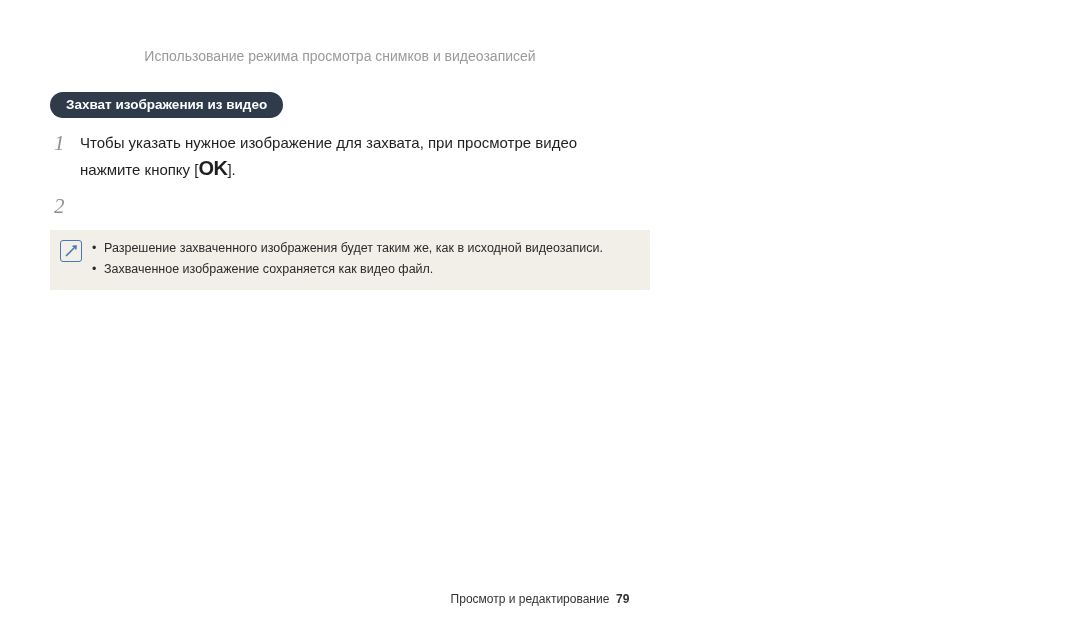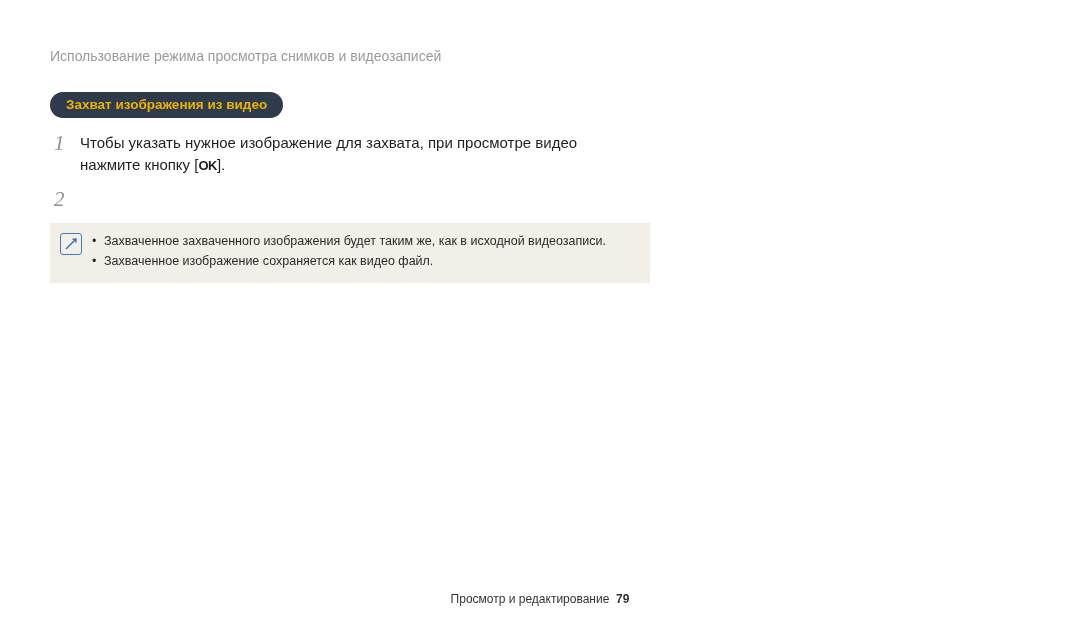--- a/index.html
+++ b/index.html
@@ -13,25 +13,26 @@
   }
   .page {
     padding: 48px 50px 0 50px;
     width: 680px;
   }
   .breadcrumb {
     font-size: 14px;
     color: #9a9a9a;
     margin-bottom: 28px;
     font-weight: 400;
+    text-align: center;
   }
   .pill {
     display: inline-block;
     background: #2f3a4a;
-    color: #eab308;
+    color: #ffffff;
     font-size: 13.5px;
     font-weight: 600;
     padding: 5px 16px 6px 16px;
     border-radius: 14px;
     margin-bottom: 14px;
   }
   .steps {
     list-style: none;
     padding-left: 4px;
   }
@@ -50,21 +51,21 @@
     line-height: 1.1;
     font-weight: 400;
   }
   .step-text {
     font-size: 15px;
     line-height: 1.45;
     color: #1f1f1f;
   }
   .ok-key {
     font-weight: 700;
-    font-size: 13px;
+    font-size: 20px;
     letter-spacing: -0.5px;
   }
   .macro-icon {
     display: inline-block;
     vertical-align: -3px;
   }
   .note-box {
     display: flex;
     background: #f2efe8;
     margin-top: 6px;
@@ -134,21 +135,21 @@
   </ol>
 
   <div class="note-box">
     <div class="note-icon">
       <svg width="14" height="14" viewBox="0 0 14 14">
         <line x1="2" y1="12" x2="12" y2="2" stroke="#4a78b7" stroke-width="1.6"></line>
         <path d="M8.5 2.2 L12 2 L11.8 5.5" fill="none" stroke="#4a78b7" stroke-width="1.6"></path>
       </svg>
     </div>
     <ul class="note-list">
-      <li>Захваченное захваченного изображения будет таким же, как в исходной видеозаписи.</li>
+      <li>Разрешение захваченного изображения будет таким же, как в исходной видеозаписи.</li>
       <li>Захваченное изображение сохраняется как видео файл.</li>
     </ul>
   </div>
 </div>
 
 <div class="footer">
   <span>Просмотр и редактирование</span>&nbsp;&nbsp;<span class="pg">79</span>
 </div>
 
 </body></html>

